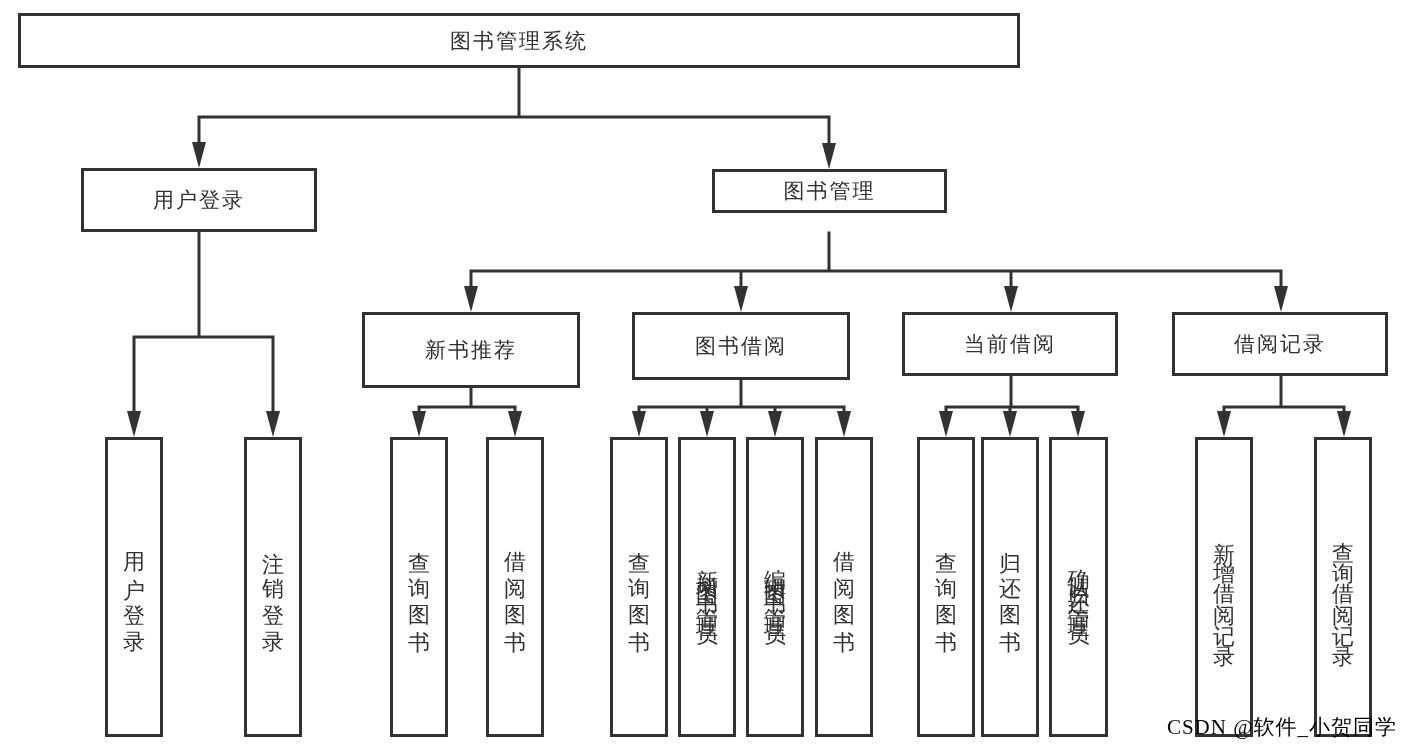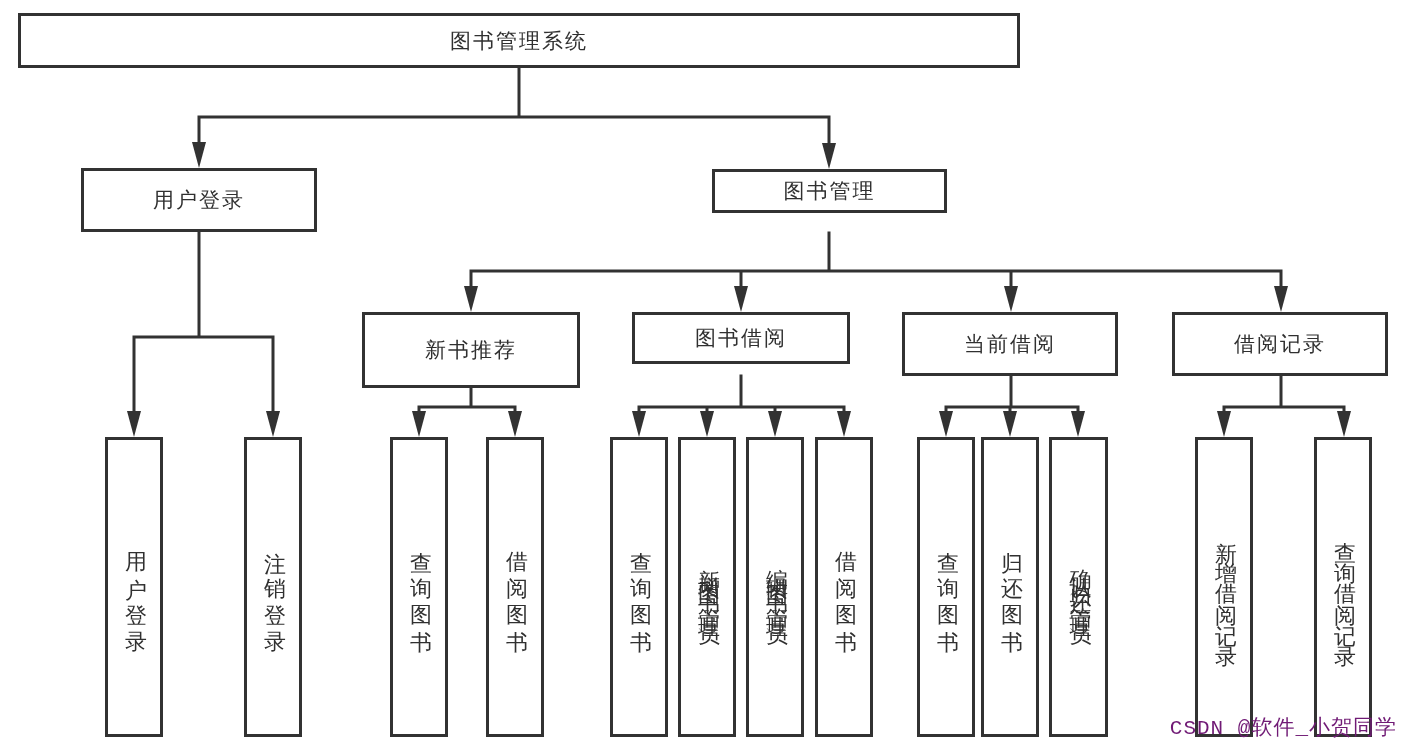--- a/index.html
+++ b/index.html
@@ -1,33 +1,33 @@
 <!DOCTYPE html>
 <html><head>
 <meta charset="utf-8">
 <style>
   html,body{margin:0;padding:0;background:#ffffff;}
   .canvas{
     position:relative;width:1405px;height:747px;background:#ffffff;overflow:hidden;
-    font-family:Liberation Mono, monospace;color:#303030;
+    font-family:Liberation Serif, serif;color:#303030;
   }
   .wires{position:absolute;left:0;top:0;width:1405px;height:747px;}
   .node{
     position:absolute;box-sizing:border-box;background:#ffffff;
     border:3px solid #323232;display:flex;align-items:center;justify-content:center;
   }
   .hbox{font-size:21px;letter-spacing:2px;white-space:nowrap;}
   .vbox{z-index:2;}
   .v-text{
     writing-mode:vertical-rl;text-orientation:mixed;
     font-size:22px;line-height:1;white-space:nowrap;color:#303030;
   }
   .watermark{
     position:absolute;right:8px;bottom:6px;z-index:3;
-    font-size:21px;color:#701a75;letter-spacing:1px;white-space:nowrap;
+    font-size:21px;color:#000000;letter-spacing:1px;white-space:nowrap;
   }
 </style>
 </head>
 <body>
 
 <div class="canvas">
 
   <svg class="wires" viewBox="0 0 1405 747" xmlns="http://www.w3.org/2000/svg">
     <g stroke="#323232" stroke-width="3" stroke-linecap="square" fill="none">
 
@@ -74,21 +74,21 @@
       <polygon points="1337,411 1351,411 1344,437"></polygon>
     </g>
   </svg>
 
   <div class="node hbox" style="left:18px;top:13px;width:1002px;height:55px">图书管理系统</div>
 
   <div class="node hbox" style="left:81px;top:168px;width:236px;height:64px">用户登录</div>
   <div class="node hbox" style="left:712px;top:169px;width:235px;height:44px">图书管理</div>
 
   <div class="node hbox" style="left:362px;top:312px;width:218px;height:76px">新书推荐</div>
-  <div class="node hbox" style="left:632px;top:312px;width:218px;height:52px">图书借阅</div>
+  <div class="node hbox" style="left:632px;top:312px;width:218px;height:68px">图书借阅</div>
   <div class="node hbox" style="left:902px;top:312px;width:216px;height:64px">当前借阅</div>
   <div class="node hbox" style="left:1172px;top:312px;width:216px;height:64px">借阅记录</div>
 
   <div class="node vbox" style="left:105px;top:437px;width:58px;height:300px">
     <span class="v-text" style="letter-spacing: 1.2em;">用户登录</span>
     </div>
   <div class="node vbox" style="left:244px;top:437px;width:58px;height:300px">
     <span class="v-text" style="letter-spacing: 1.2em;">注销登录</span>
     </div>
 

